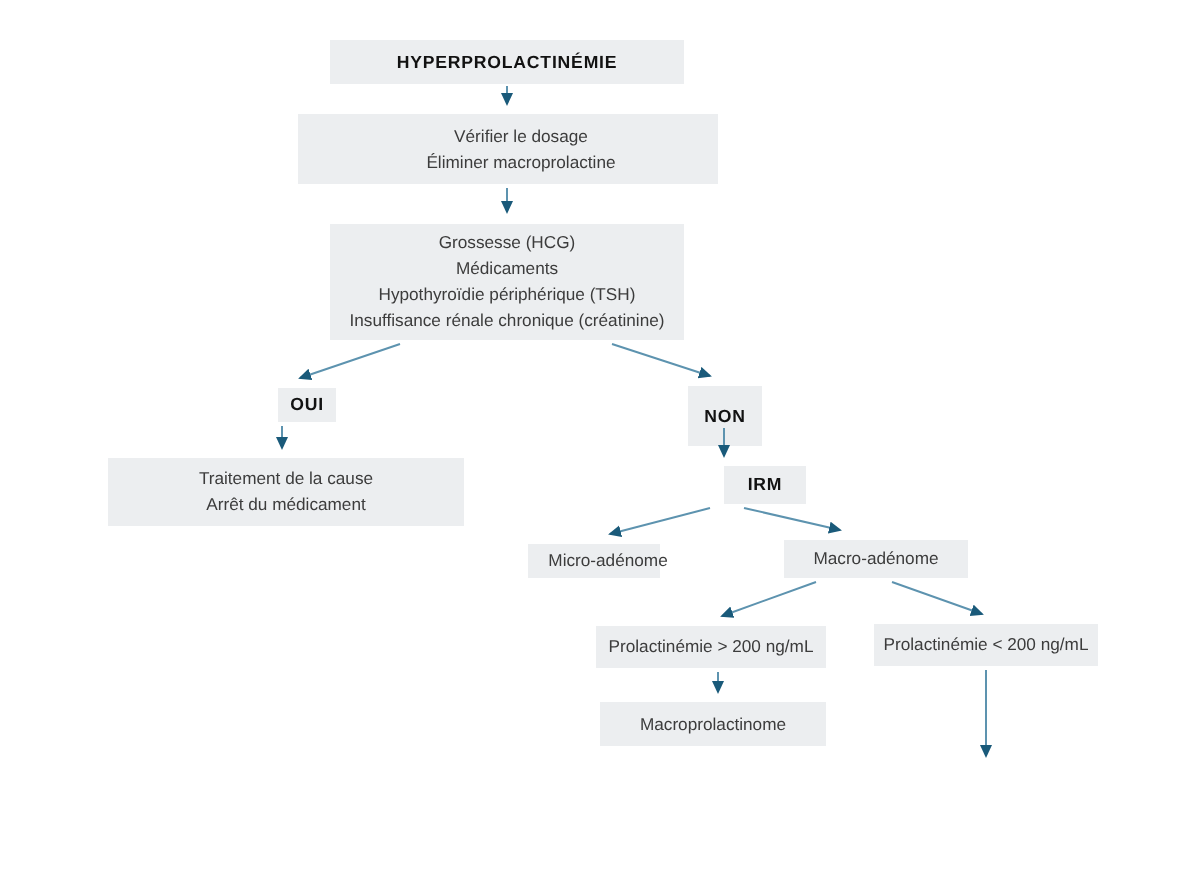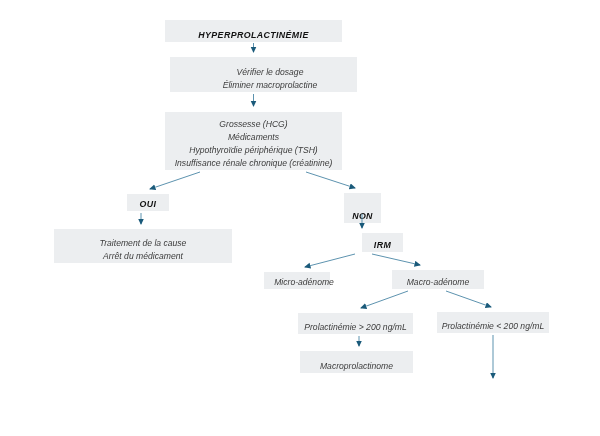--- a/index.html
+++ b/index.html
@@ -22,24 +22,23 @@
   }
   .node {
     position: absolute;
     background: var(--node-bg);
     color: var(--text-color);
     font-size: 8.6px;
     line-height: 13px;
     text-align: center;
     display: flex;
     flex-direction: column;
-    justify-content: flex-end;
+    justify-content: center;
     align-items: center;
     white-space: nowrap;
-    font-style: italic;
   }
   .node.bold {
     font-weight: bold;
     color: var(--bold-text-color);
     letter-spacing: 0.4px;
     font-size: 8.8px;
   }
   .arrows {
     position: absolute;
     left: 0; top: 0;
@@ -54,33 +53,33 @@
 </style>
 </head>
 <body>
 
 <div class="stage">
 
   <div class="node bold" style="left:165px; top:20px; width:177px; height:22px;">
     <div>HYPERPROLACTINÉMIE</div>
   </div>
 
-  <div class="node" style="left:170px; top:57px; width:187px; height:35px;padding-left:13px;">
+  <div class="node" style="left:149px; top:57px; width:210px; height:35px;padding-left:13px;">
     <div>Vérifier le dosage</div>
     <div>Éliminer macroprolactine</div>
   </div>
 
   <div class="node" style="left:165px; top:112px; width:177px; height:58px;">
     <div>Grossesse (HCG)</div>
     <div>Médicaments</div>
     <div>Hypothyroïdie périphérique (TSH)</div>
     <div>Insuffisance rénale chronique (créatinine)</div>
   </div>
 
-  <div class="node bold" style="left:127px; top:194px; width:42px; height:17px;">
+  <div class="node bold" style="left:139px; top:194px; width:29px; height:17px;">
     <div>OUI</div>
   </div>
 
   <div class="node" style="left:54px; top:229px; width:178px; height:34px;">
     <div>Traitement de la cause</div>
     <div>Arrêt du médicament</div>
   </div>
 
   <div class="node bold" style="left:344px; top:193px; width:37px; height:30px;">
     <div>NON</div>

